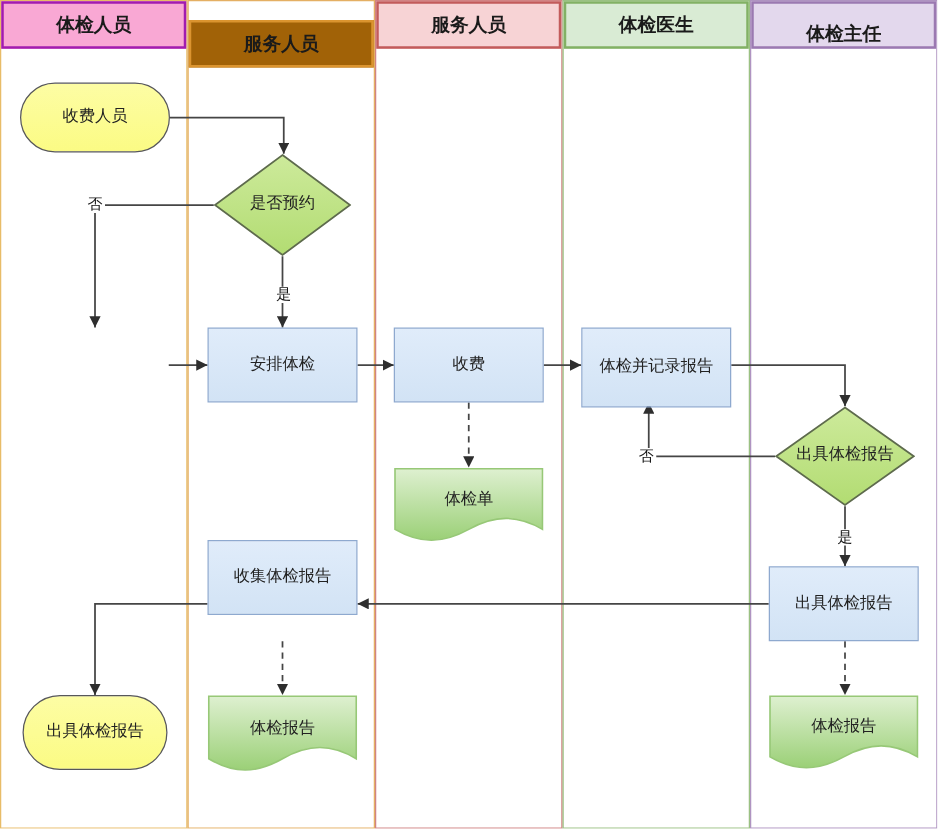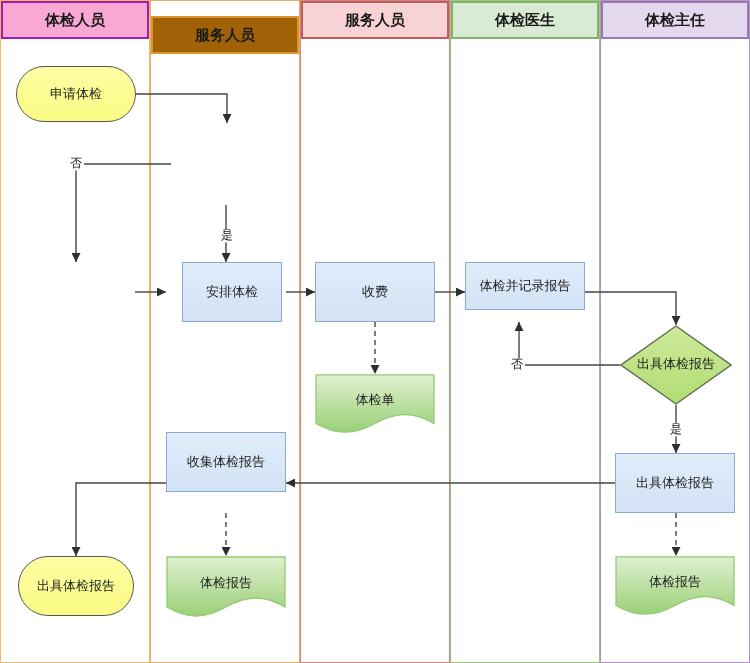--- a/index.html
+++ b/index.html
@@ -8,21 +8,21 @@
 
   
   .lane{position:absolute;top:0;height:663px;width:150px;background:transparent;}
   .lane .lane-header{position:absolute;left:0;top:0;width:100%;height:38px;
     display:flex;align-items:center;justify-content:center;
     font-size:15px;font-weight:bold;color:#1a1a1a;}
   .lane1{border:1px solid rgba(224,166,54,.75);} .lane1 .lane-header{background:#f9a8d4;border:2px solid #a21caf;}
   .lane2{border:1px solid rgba(219,148,47,.75);} .lane2 .lane-header{background:#a16207;border:2px solid #db942f;margin-top:15px;}
   .lane3{border:1px solid rgba(194,91,91,.75);}  .lane3 .lane-header{background:#f7d3d5;border:2px solid #c25b5b;}
   .lane4{border:1px solid rgba(130,177,100,.8);padding-left:16px;} .lane4 .lane-header{background:#d9ebd4;border:2px solid #82b164;}
-  .lane5{border:1px solid rgba(155,121,177,.8);} .lane5 .lane-header{background:#e3d8ed;border:2px solid #9b79b1;}
+  .lane5{border:1px solid rgba(155,121,177,.8);} .lane5 .lane-header{background:#e3d8ed;border:2px solid #9b79b1;align-items:flex-end;}
 
   
   .node{position:absolute;display:flex;align-items:center;justify-content:center;z-index:3;}
   .nlabel{position:relative;z-index:2;font-size:13px;color:#222;text-align:center;line-height:1.2;}
   .proc{background:linear-gradient(#e0ecfa,#d2e3f5);border:1px solid #8ea9cf;}
   .startend{background:linear-gradient(#fdfda4,#fbfb84);border:1.5px solid #57575a;border-radius:30px;}
   .shape{position:absolute;left:0;top:0;width:100%;height:100%;z-index:1;}
   .diamond .nlabel{margin-top:-2px;}
   .doc .nlabel{margin-top:-12px;}
 
@@ -95,27 +95,33 @@
     <path class="wire" d="M585,292 H676 V325" marker-end="url(#arrow)"></path>
     <path class="wire" d="M620,365 H519 V322" marker-end="url(#arrow)"></path>
     <path class="wire" d="M676,405 V453" marker-end="url(#arrow)"></path>
     <path class="wire" d="M615,483 H286" marker-end="url(#arrow)"></path>
     <path class="wire dashed" d="M676,513 V556" marker-end="url(#arrow)"></path>
     <path class="wire dashed" d="M226,513 V556" marker-end="url(#arrow)"></path>
     <path class="wire" d="M166,483 H76 V556" marker-end="url(#arrow)"></path>
   </svg>
 
   <div class="node startend" style="left:16px;top:66px;width:120px;height:56px">
-    <span class="nlabel">申请体检</span>
+    <span class="nlabel">收费人员</span>
   </div>
   <div class="node startend" style="left:18px;top:556px;width:116px;height:60px">
     <span class="nlabel">出具体检报告</span>
   </div>
 
-  <div class="node proc" style="left:182px;top:262px;width:100px;height:60px">
+  <div class="node diamond" style="left:171px;top:123px;width:110px;height:82px">
+    <svg class="shape" viewBox="0 0 110 82" preserveAspectRatio="none">
+      <polygon points="55,1 109,41 55,81 1,41" fill="url(#gradDiamond)" stroke="#5e6b4d" stroke-width="1.4"></polygon>
+    </svg>
+    <span class="nlabel">是否预约</span>
+  </div>
+  <div class="node proc" style="left:166px;top:262px;width:120px;height:60px">
     <span class="nlabel">安排体检</span>
   </div>
   <div class="node proc" style="left:166px;top:432px;width:120px;height:60px">
     <span class="nlabel">收集体检报告</span>
   </div>
   <div class="node doc" style="left:166px;top:556px;width:120px;height:66px">
     <svg class="shape" viewBox="0 0 120 66" preserveAspectRatio="none">
       <path d="M1,1 H119 V51 C99,39 81,39 60,51 C39,63 21,63 1,51 Z" fill="url(#gradDoc)" stroke="#97c877" stroke-width="1.3"></path>
     </svg>
     <span class="nlabel">体检报告</span>
@@ -124,21 +130,21 @@
   <div class="node proc" style="left:315px;top:262px;width:120px;height:60px">
     <span class="nlabel">收费</span>
   </div>
   <div class="node doc" style="left:315px;top:374px;width:120px;height:64px">
     <svg class="shape" viewBox="0 0 120 66" preserveAspectRatio="none">
       <path d="M1,1 H119 V51 C99,39 81,39 60,51 C39,63 21,63 1,51 Z" fill="url(#gradDoc)" stroke="#97c877" stroke-width="1.3"></path>
     </svg>
     <span class="nlabel">体检单</span>
   </div>
 
-  <div class="node proc" style="left:465px;top:262px;width:120px;height:48px">
+  <div class="node proc" style="left:465px;top:262px;width:120px;height:64px">
     <span class="nlabel">体检并记录报告</span>
   </div>
 
   <div class="node diamond" style="left:620px;top:325px;width:112px;height:80px">
     <svg class="shape" viewBox="0 0 112 80" preserveAspectRatio="none">
       <polygon points="56,1 111,40 56,79 1,40" fill="url(#gradDiamond)" stroke="#5e6b4d" stroke-width="1.4"></polygon>
     </svg>
     <span class="nlabel">出具体检报告</span>
   </div>
   <div class="node proc" style="left:615px;top:453px;width:120px;height:60px">

